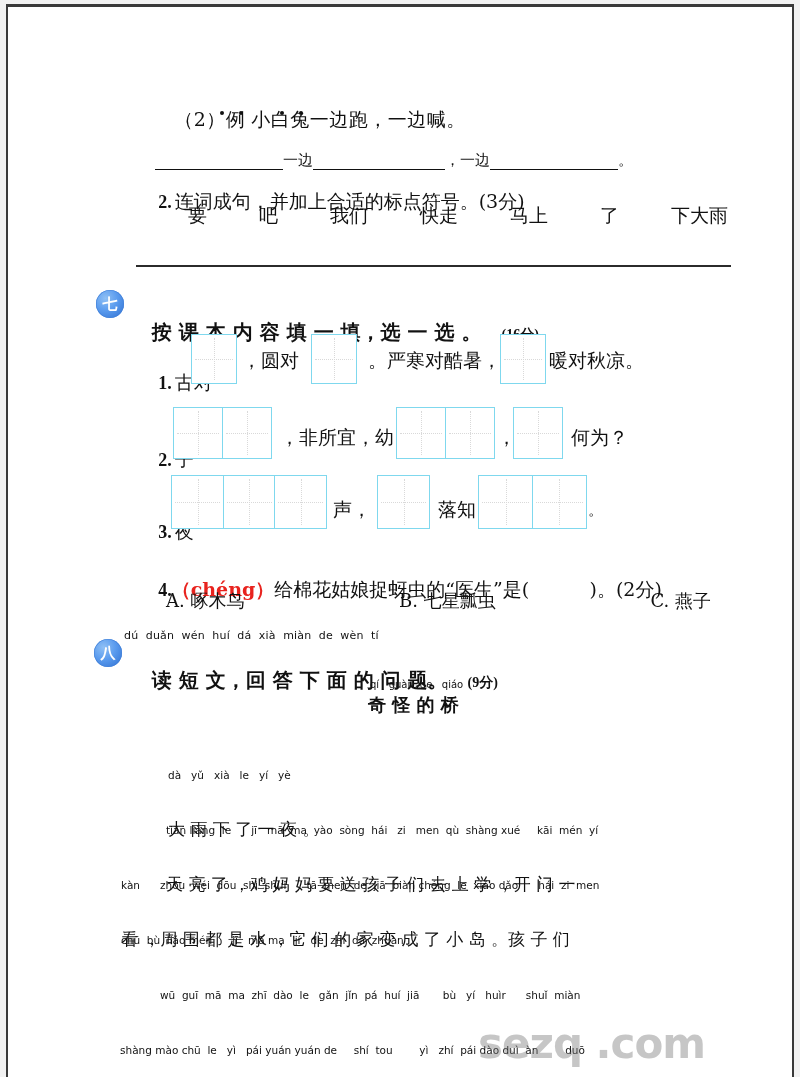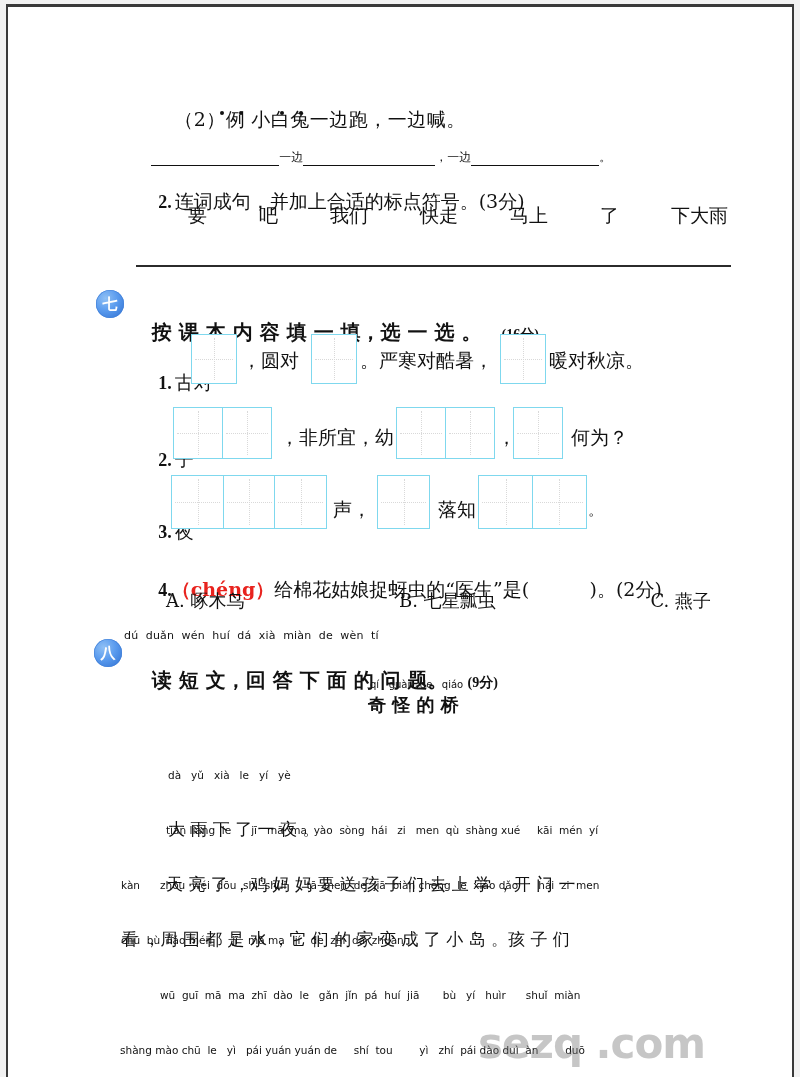--- a/index.html
+++ b/index.html
@@ -45,21 +45,21 @@
     width: 4px; height: 4px;
     background: #111;
     border-radius: 50%;
   }
 
   
   #row-fill {
     left: 128px; top: 124px;
     width: 520px;
     height: 26px;
-    font-size: 12px;
+    font-size: 15px;
   }
   .ul {
     display: inline-block;
     border-bottom: 1.6px solid #111;
     height: 20px;
     vertical-align: bottom;
   }
   .ul-a { width: 128px; }
   .ul-b { width: 132px; }
   .ul-c { width: 128px; }
@@ -283,21 +283,21 @@
         <span class="hline"></span>
       </div>
   </div>
   <div class="qline cn" style="left:234px; top:341px;">，圆对</div>
   <div class="gridgroup" style="left:303px; top:327px;">
     <div class="gridbox" style="width:46px;height:50px;">
         <span class="vline"></span>
         <span class="hline"></span>
       </div>
   </div>
-  <div class="qline cn" style="left:352px; top:341px;">。严寒对酷暑，</div>
+  <div class="qline cn" style="left:360px; top:341px;">。严寒对酷暑，</div>
   <div class="gridgroup" style="left:492px; top:327px;">
     <div class="gridbox" style="width:46px;height:50px;">
         <span class="vline"></span>
         <span class="hline"></span>
       </div>
   </div>
   <div class="qline cn" style="left:541px; top:341px;">暖对秋凉。</div>
 
   <div class="qline cn" style="left:126px; top:418px;">
     <span class="num">2.</span><span style="margin-left:3px;">子</span>

